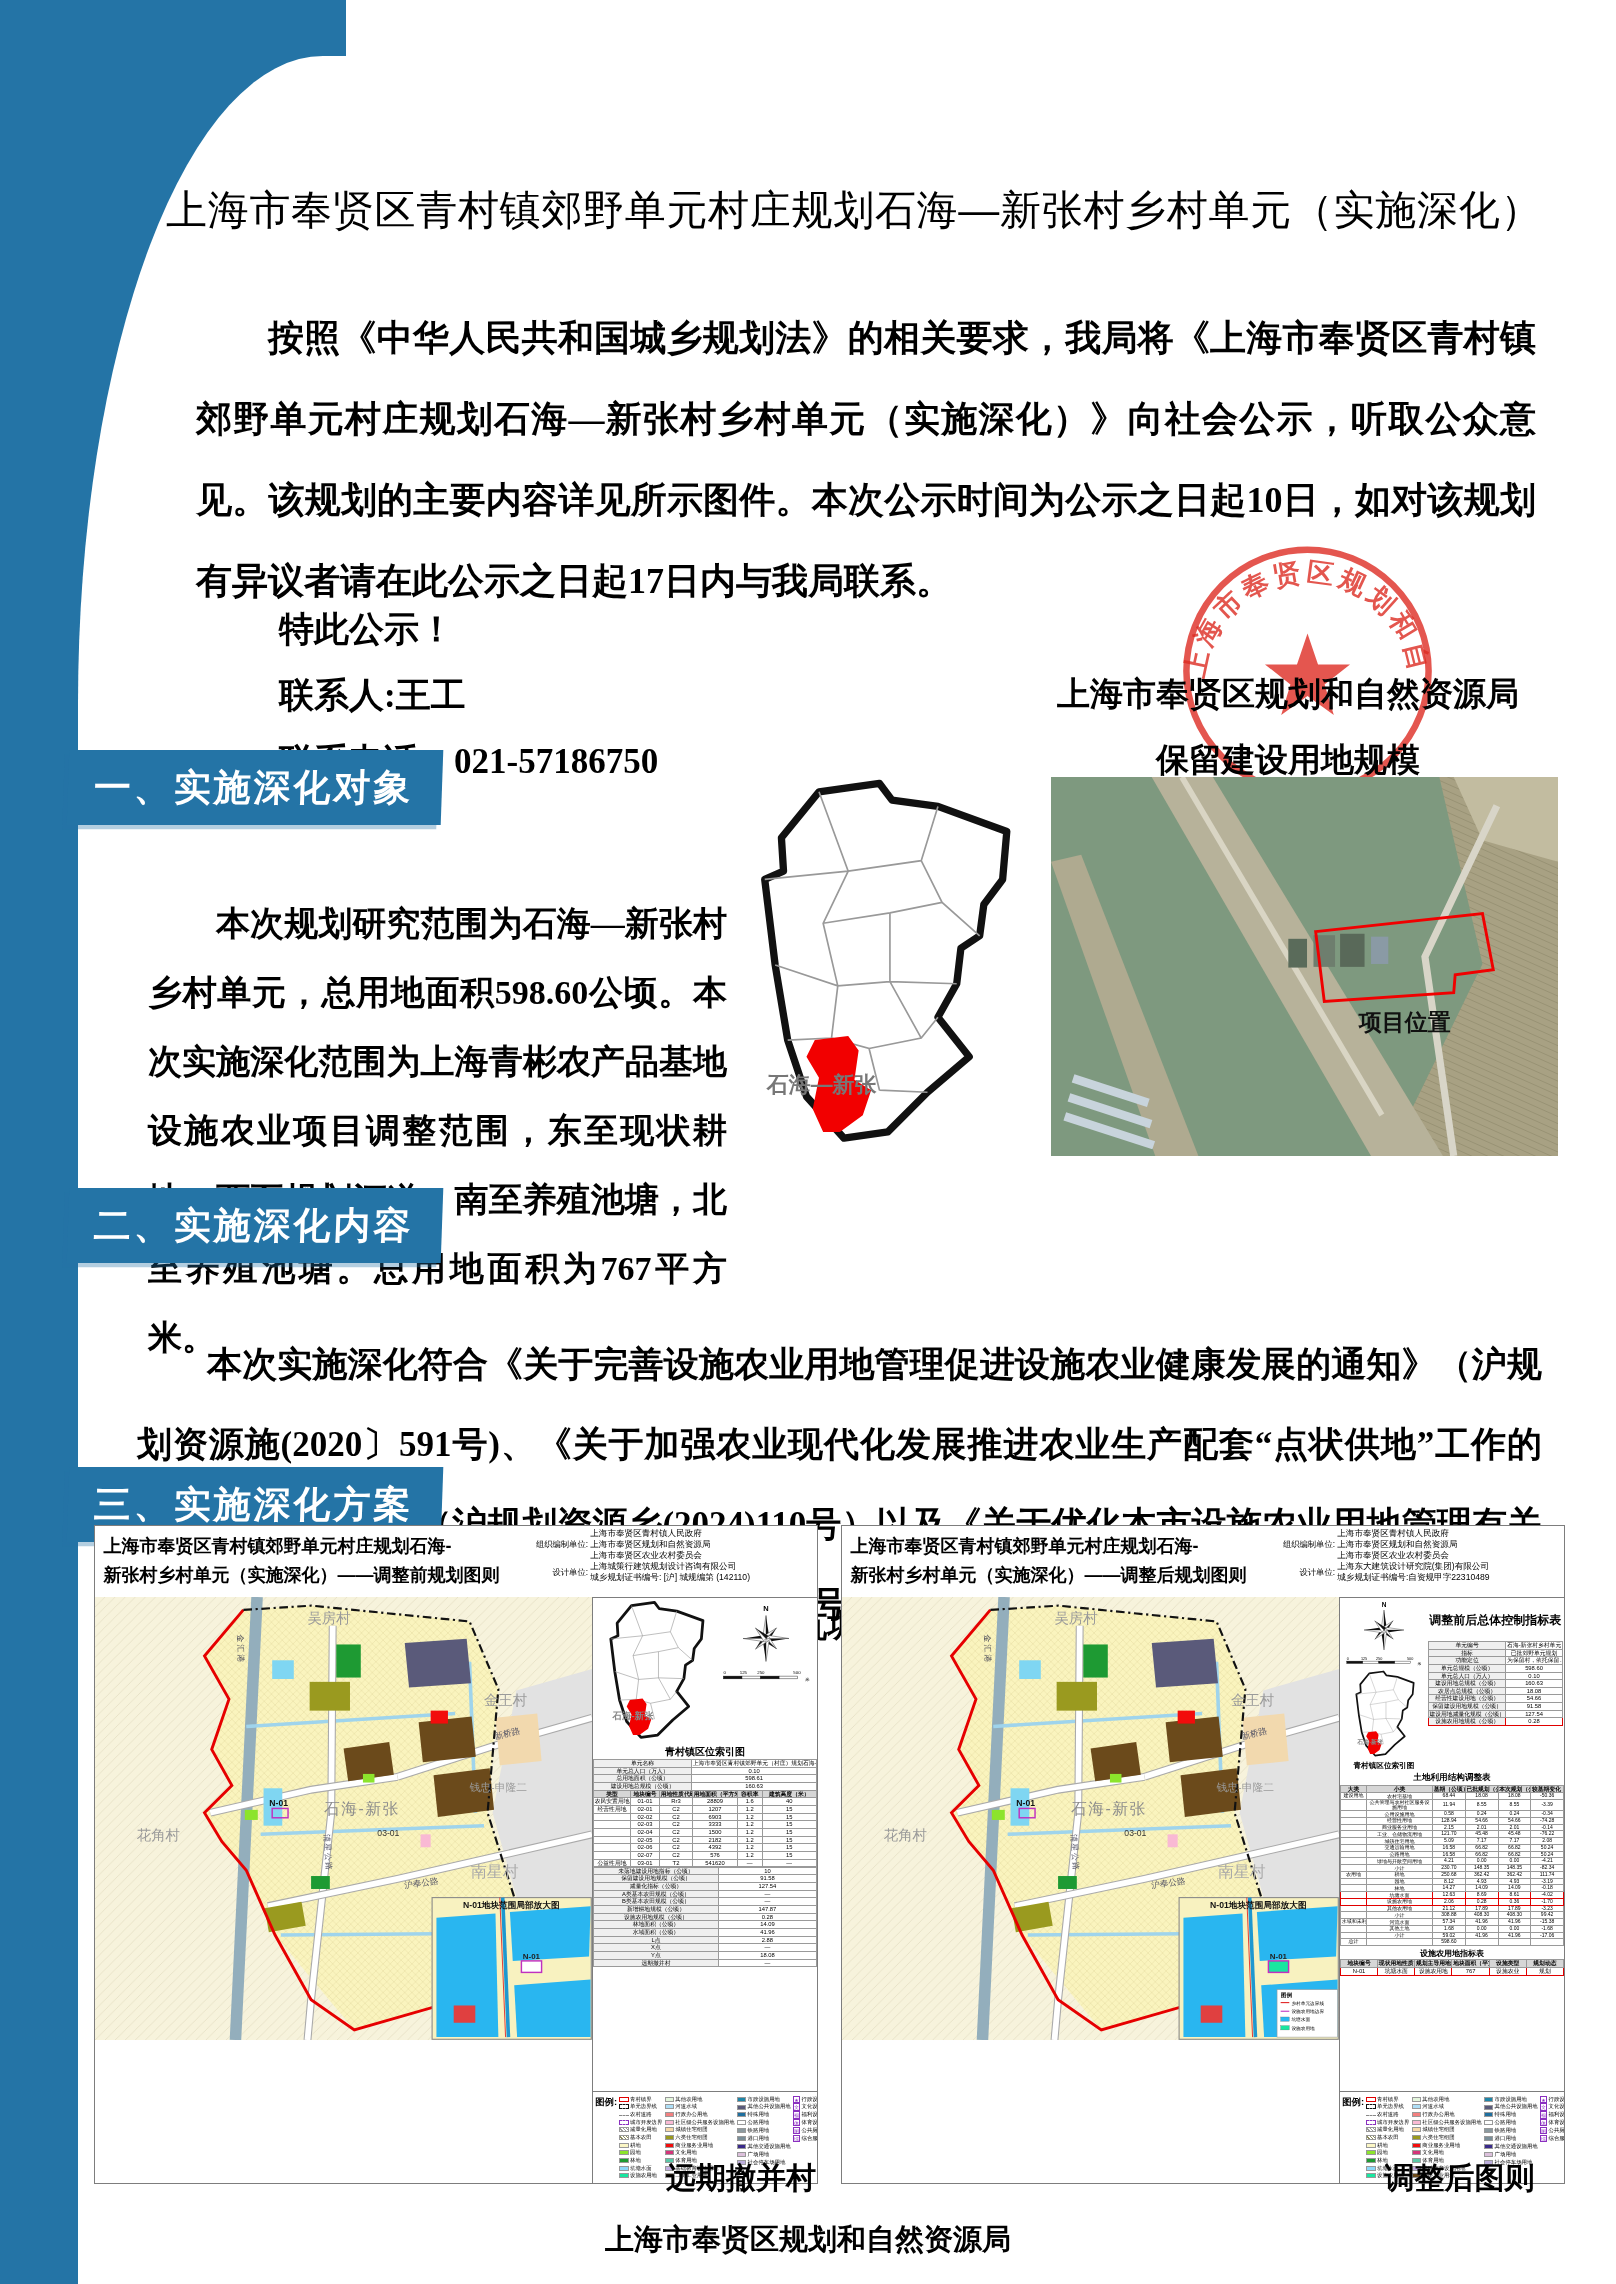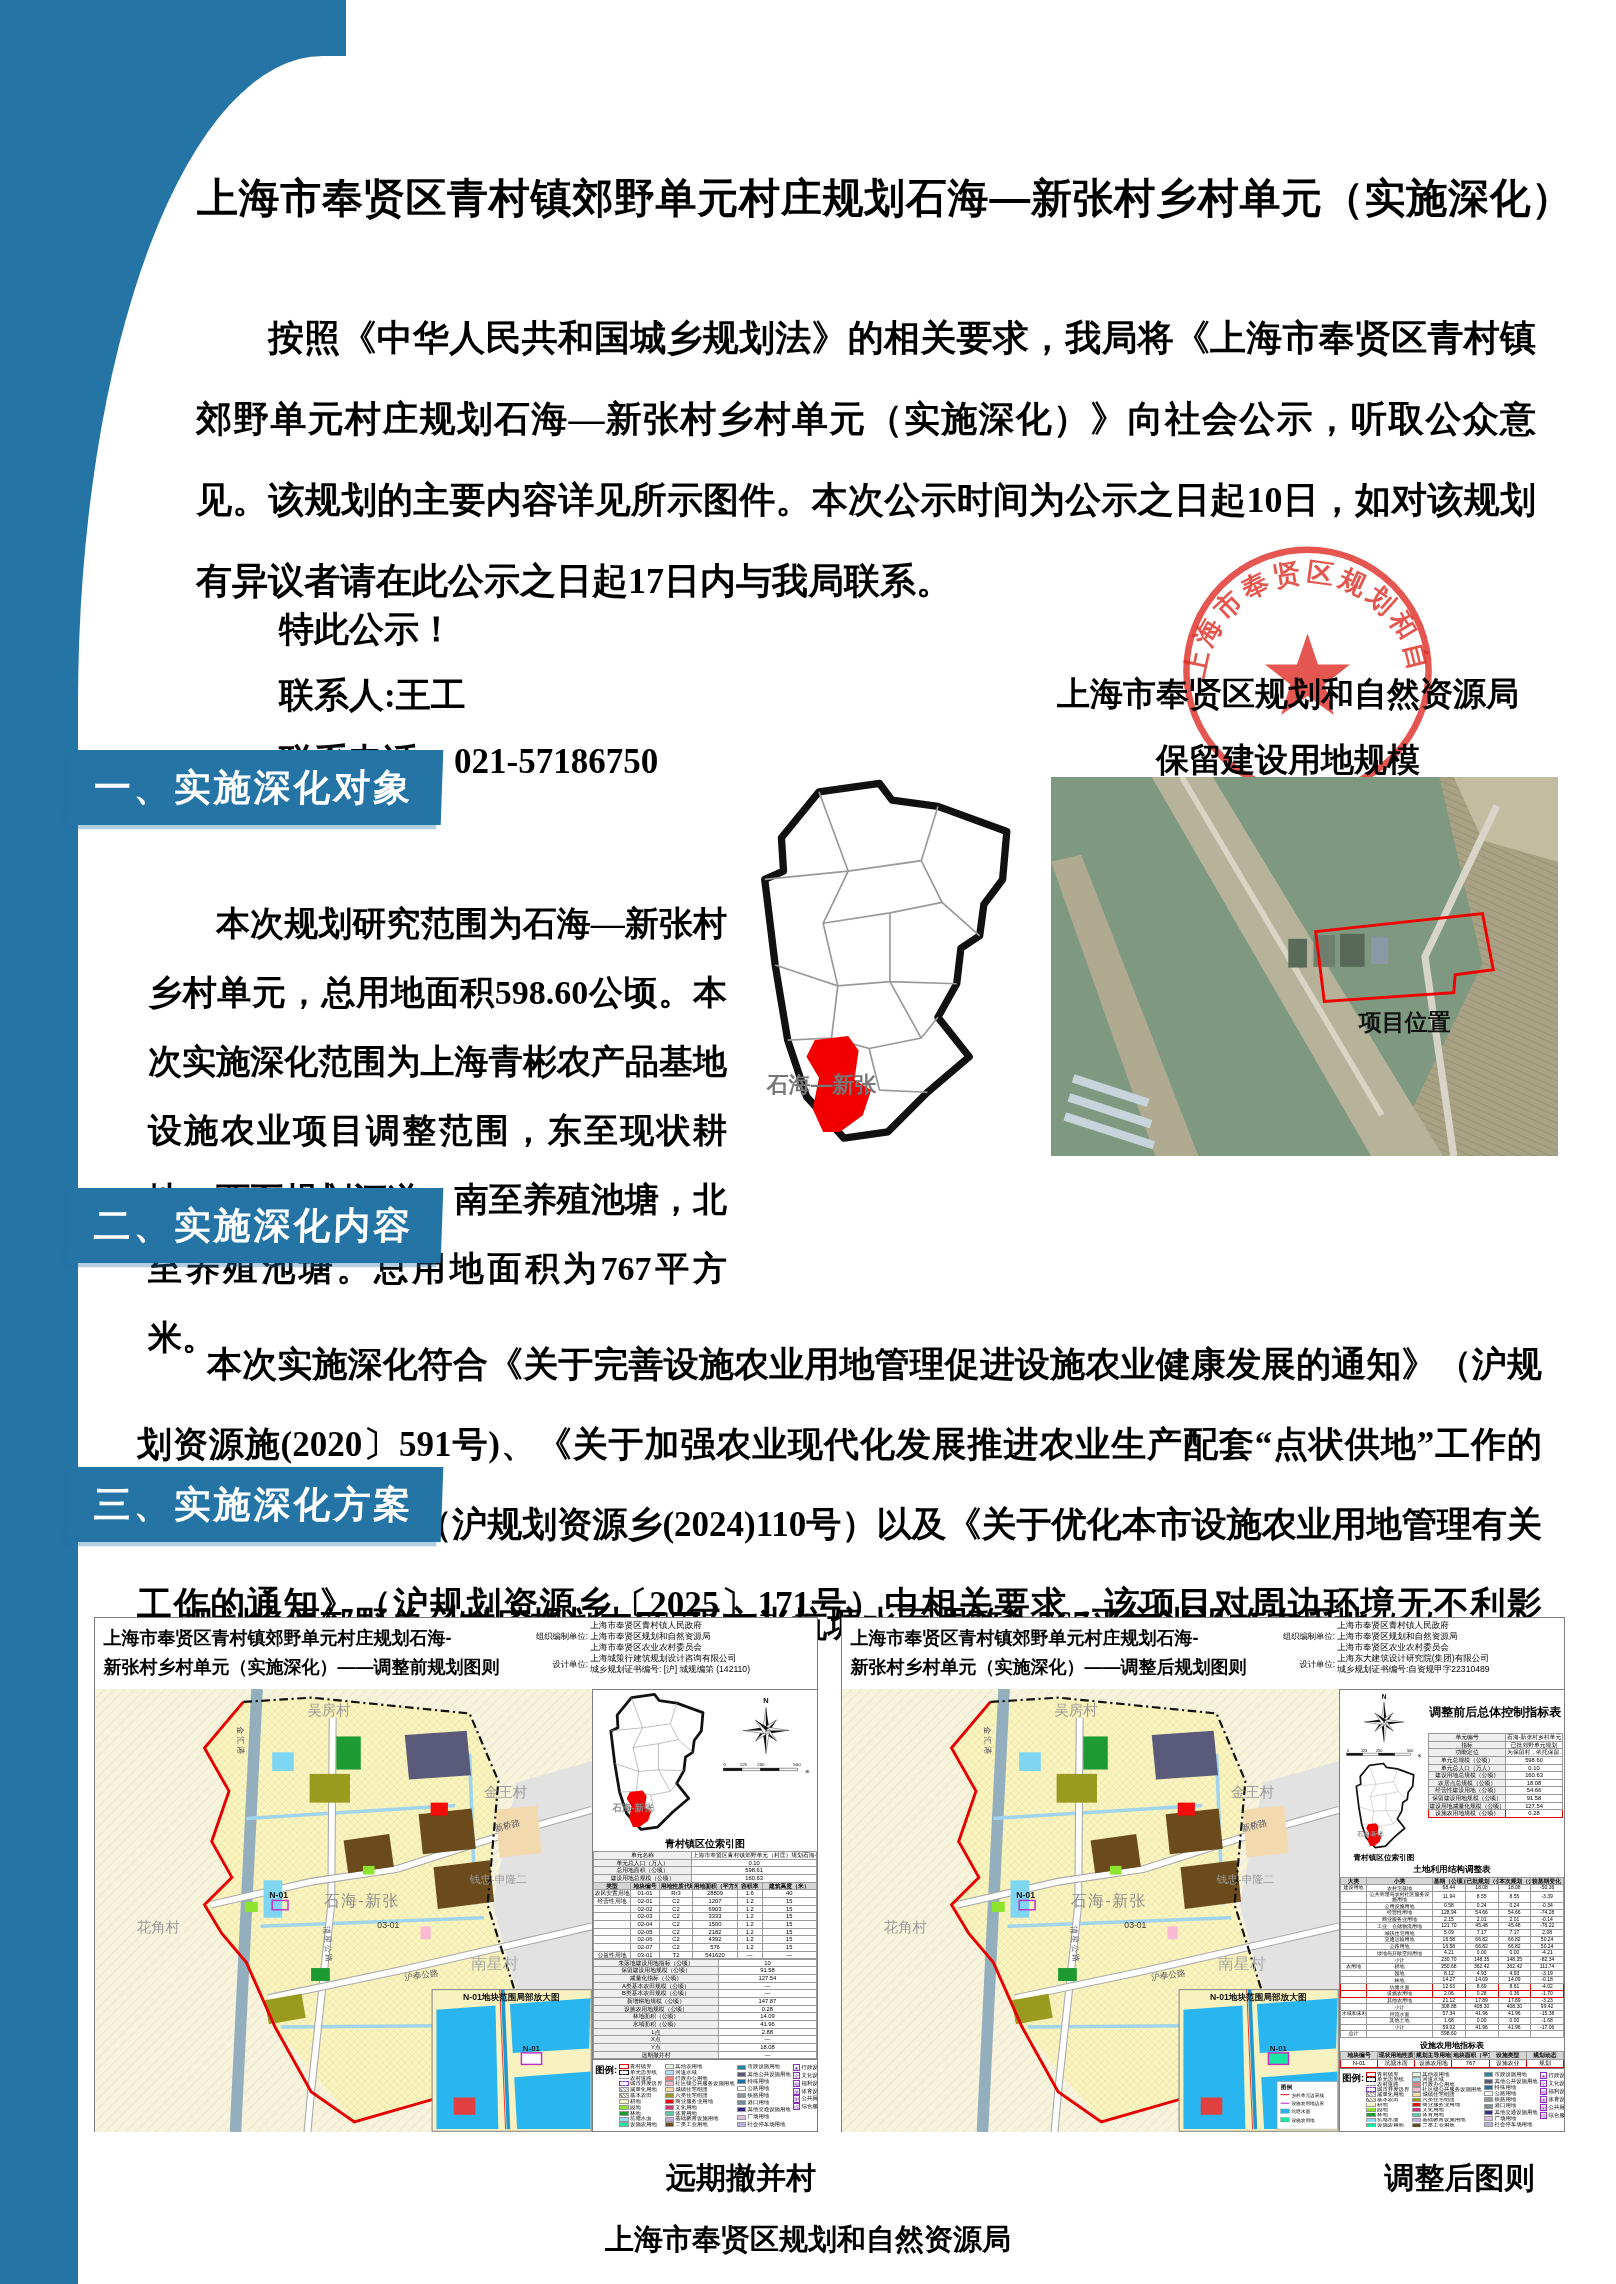--- a/index.html
+++ b/index.html
@@ -3,34 +3,34 @@
 <meta charset="utf-8">
 <style>
   html,body{margin:0;padding:0;background:#fff;}
   body{font-family:"Liberation Sans",sans-serif;color:#000;}
   .page{position:relative;width:1616px;height:2284px;background:#fff;overflow:hidden;}
   
   .deco-blue{position:absolute;left:0;top:0;width:346px;height:763px;background:#2474A6;z-index:0;}
   .deco-bar{position:absolute;left:0;top:0;width:78px;height:2284px;background:#2474A6;z-index:0;}
   .deco-white{position:absolute;left:78px;top:56px;right:0;bottom:0;background:#fff;border-top-left-radius:245px 648px;z-index:1;}
   .z{position:absolute;z-index:2;}
-  .title{left:166px;right:43px;top:144px;text-align:right;font-size:41px;font-weight:bold;letter-spacing:0.7px;}
+  .title{left:166px;right:43px;top:156px;text-align:left;font-size:41px;font-weight:normal;letter-spacing:0.7px;}
   .serif{font-family:"Liberation Serif","DejaVu Serif",serif;font-weight:600;}
   .intro{left:196px;width:1340px;top:298px;font-size:36px;line-height:81px;text-align:justify;text-indent:2em;margin:0;}
   .contact{left:279px;top:597px;font-size:35px;line-height:66px;}
   .sig{left:1029px;width:518px;top:661px;text-align:center;font-size:33px;line-height:66px;z-index:3;}
   .stamp{left:1172px;top:534px;width:271px;height:271px;z-index:2;}
   .band{left:68px;width:374px;height:75px;background:#2474A6;color:#fff;font-size:37px;font-weight:bold;display:flex;align-items:center;padding-left:26px;box-sizing:border-box;letter-spacing:2.9px;transform:skewX(-2deg);box-shadow:-4.3px 4.3px 0 rgba(36,116,166,.35);}
   #band1{top:750px}#band2{top:1188px}#band3{top:1467px}
   .sec1-text{left:148px;top:855px;width:579px;font-size:34px;line-height:69px;text-align:justify;text-indent:2em;}
   .map-outline{left:723px;top:769px;width:313px;height:392px;}
   .aerial{left:1051px;top:777px;width:507px;height:379px;}
   .sec2-text{left:137px;top:1290px;width:1405px;font-size:35px;line-height:80px;text-align:justify;text-indent:2em;}
   .sec3-text{left:180px;top:1566px;width:1368px;font-size:35px;}
-  .figpanel{top:1617px;width:724px;height:515px;background:#fff;border:1.4px solid #7d7d7d;box-sizing:border-box;font-family:"Liberation Sans",sans-serif;}
+  .figpanel{top:1525px;width:724px;height:659px;background:#fff;border:1.4px solid #7d7d7d;box-sizing:border-box;font-family:"Liberation Sans",sans-serif;}
   #fig-before{left:94px}#fig-after{left:841px}
   .caption{top:2158px;font-size:30px;font-weight:bold;}
   #cap-before{left:590px;width:302px;text-align:center;}
   #cap-after{left:1348px;width:223px;text-align:center;}
   .footer{left:0;right:0;top:2220px;text-align:center;font-size:29px;font-weight:bold;}
   
   .fp-head{position:absolute;left:0;top:0;right:0;height:71px;border-bottom:1.4px solid #7d7d7d;}
   .fp-title{position:absolute;left:8.6px;top:5.8px;width:418px;font-size:18px;font-weight:bold;line-height:29px;}
   .fp-credits{position:absolute;left:430px;top:2.2px;right:2.9px;font-size:8.6px;line-height:10.8px;}
   .credrow{display:flex;align-items:center;margin-bottom:0.7px;}

